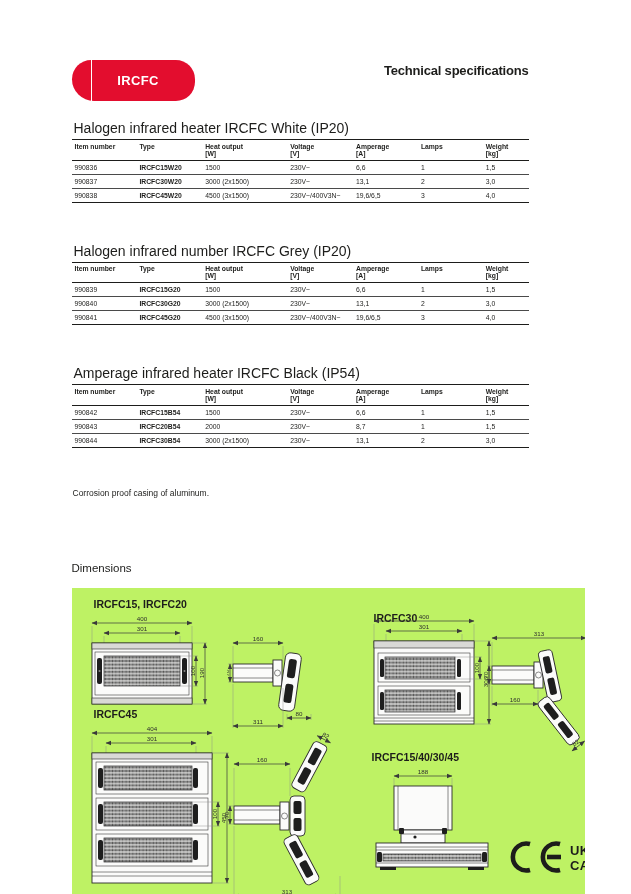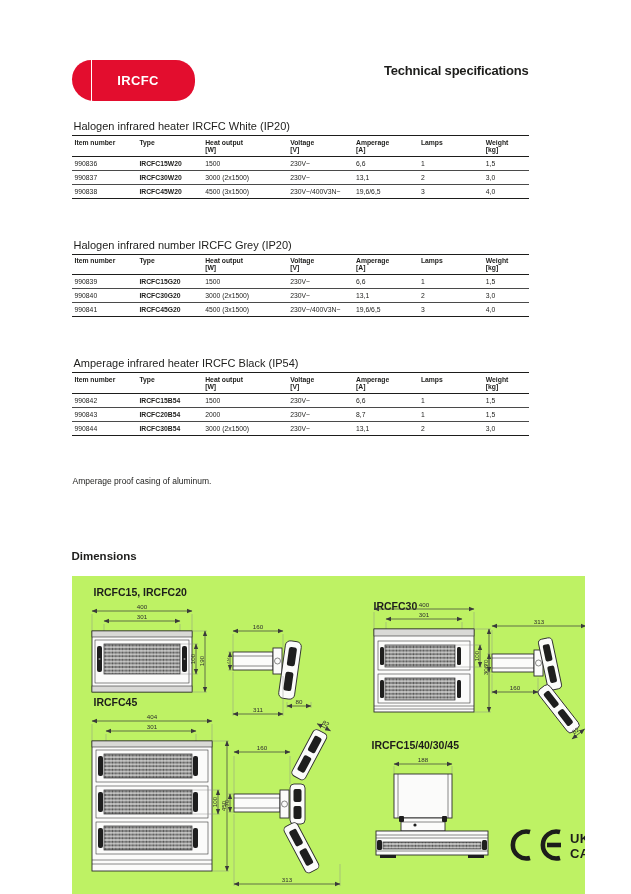--- a/index.html
+++ b/index.html
@@ -15,36 +15,36 @@
   .badge {
     position:relative; width:123px; height:41px; background:#e30d2e;
     border-radius:21px 21px 21px 24px; display:flex; align-items:center; justify-content:center;
   }
   .badge .vline { position:absolute; left:19px; top:0; bottom:0; width:1.5px; background:#ffffff; }
   .badge .btxt { color:#ffffff; font-weight:bold; font-size:13px; letter-spacing:.4px; padding-left:10px; }
   .page-title { font-size:13px; font-weight:bold; letter-spacing:-.2px; margin-top:3px; }
   
   .spec-block { margin-top:19px; margin-bottom:40px; }
   .spec-block.first { margin-top:19px; }
-  .tcaption { font-size:11px; margin:0 0 3px 2px; }
+  .tcaption { font-size:14px; margin:0 0 3px 2px; }
   table.spec { width:100%; border-collapse:collapse; table-layout:fixed; font-size:6.8px; }
   table.spec th {
     text-align:left; font-weight:bold; vertical-align:top;
     padding:2.5px 2px 2px 3px;
     border-top:1.8px solid #1d1d1b; border-bottom:1.2px solid #1d1d1b;
   }
   table.spec th .unit { font-weight:bold; min-height:8px; }
   table.spec td { padding:3px 2px 3px 3px; border-bottom:1px solid #4a4a4a; }
   table.spec tr td:nth-child(2) { font-weight:bold; }
   table.spec tbody tr:last-child td { border-bottom:1.5px solid #1d1d1b; }
   col.c1{width:14.2%} col.c2{width:14.4%} col.c3{width:18.6%} col.c4{width:14.4%}
   col.c5{width:14.2%} col.c6{width:14.2%} col.c7{width:10%}
   
   .note { font-size:8.5px; margin:18px 0 0 1px; }
-  .dim-heading { font-size:11.5px; font-weight:bold; margin:64px 0 0 0; }
+  .dim-heading { font-size:11.5px; font-weight:normal; margin:64px 0 0 0; }
   .dim-box { position:relative; width:518px; height:324px; background:#bef264; margin-top:14px; }
   .fig-label { position:absolute; font-size:10.5px; font-weight:bold; color:#1d1d1b; }
   .fig { position:absolute; }
   
   svg text { font-family:"Liberation Sans", sans-serif; font-size:6.2px; fill:#2e2e2e; }
   .dtext { text-anchor:middle; }
   .dim-line { stroke:#3a3a3a; stroke-width:.7; fill:none;
               marker-start:url(#arr); marker-end:url(#arr); }
   .ext { stroke:#8d8d8d; stroke-width:.45; }
   .body-s { fill:#fbfbfa; stroke:#2b2b2b; stroke-width:.9; }
@@ -303,21 +303,21 @@
             <td>3000 (2x1500)</td>
             <td>230V~</td>
             <td>13,1</td>
             <td>2</td>
             <td>3,0</td>
           </tr>
         </tbody>
     </table>
   </div>
 
-  <p class="note">Amperage proof casing of aluminum.</p>
+  <p class="note">Corrosion proof casing of aluminum.</p>
 
   <h2 class="dim-heading">Dimensions</h2>
 
   <div class="dim-box">
 
     <div class="fig-label" style="left:22px; top:10px">IRCFC15, IRCFC20</div>
     <div class="fig-label" style="left:302px; top:24px">IRCFC30</div>
     <div class="fig-label" style="left:22px; top:120px">IRCFC45</div>
     <div class="fig-label" style="left:300px; top:163px">IRCFC15/40/30/45</div>
 

